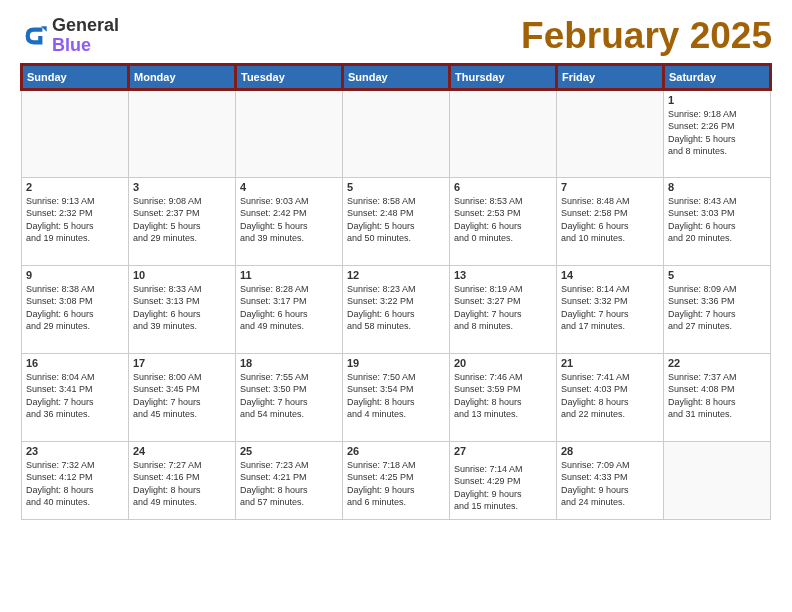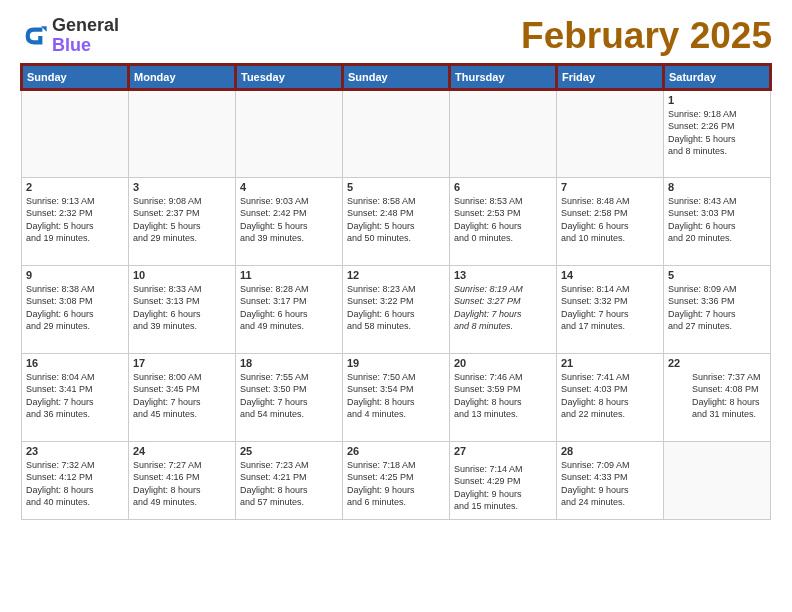--- a/index.html
+++ b/index.html
@@ -221,21 +221,21 @@
           </td>
           <td>
             <span class="day-num">12</span>
             <div class="day-info" style="white-space: pre-line;">Sunrise: 8:23 AM
 Sunset: 3:22 PM
 Daylight: 6 hours
 and 58 minutes.</div>
           </td>
           <td>
             <span class="day-num">13</span>
-            <div class="day-info" style="white-space: pre-line; font-style: italic;">Sunrise: 8:19 AM
+            <div class="day-info" style="white-space: pre-line;">Sunrise: 8:19 AM
 Sunset: 3:27 PM
 Daylight: 7 hours
 and 8 minutes.</div>
           </td>
           <td>
             <span class="day-num">14</span>
             <div class="day-info" style="white-space: pre-line;">Sunrise: 8:14 AM
 Sunset: 3:32 PM
 Daylight: 7 hours
 and 17 minutes.</div>
@@ -286,21 +286,21 @@
           </td>
           <td>
             <span class="day-num">21</span>
             <div class="day-info" style="white-space: pre-line;">Sunrise: 7:41 AM
 Sunset: 4:03 PM
 Daylight: 8 hours
 and 22 minutes.</div>
           </td>
           <td>
             <span class="day-num">22</span>
-            <div class="day-info" style="white-space: pre-line; margin-left: 24px;">Sunrise: 7:37 AM
+            <div class="day-info" style="white-space: pre-line;">Sunrise: 7:37 AM
 Sunset: 4:08 PM
 Daylight: 8 hours
 and 31 minutes.</div>
           </td>
         </tr>
         <tr>
           <td>
             <span class="day-num">23</span>
             <div class="day-info" style="white-space: pre-line;">Sunrise: 7:32 AM
 Sunset: 4:12 PM

